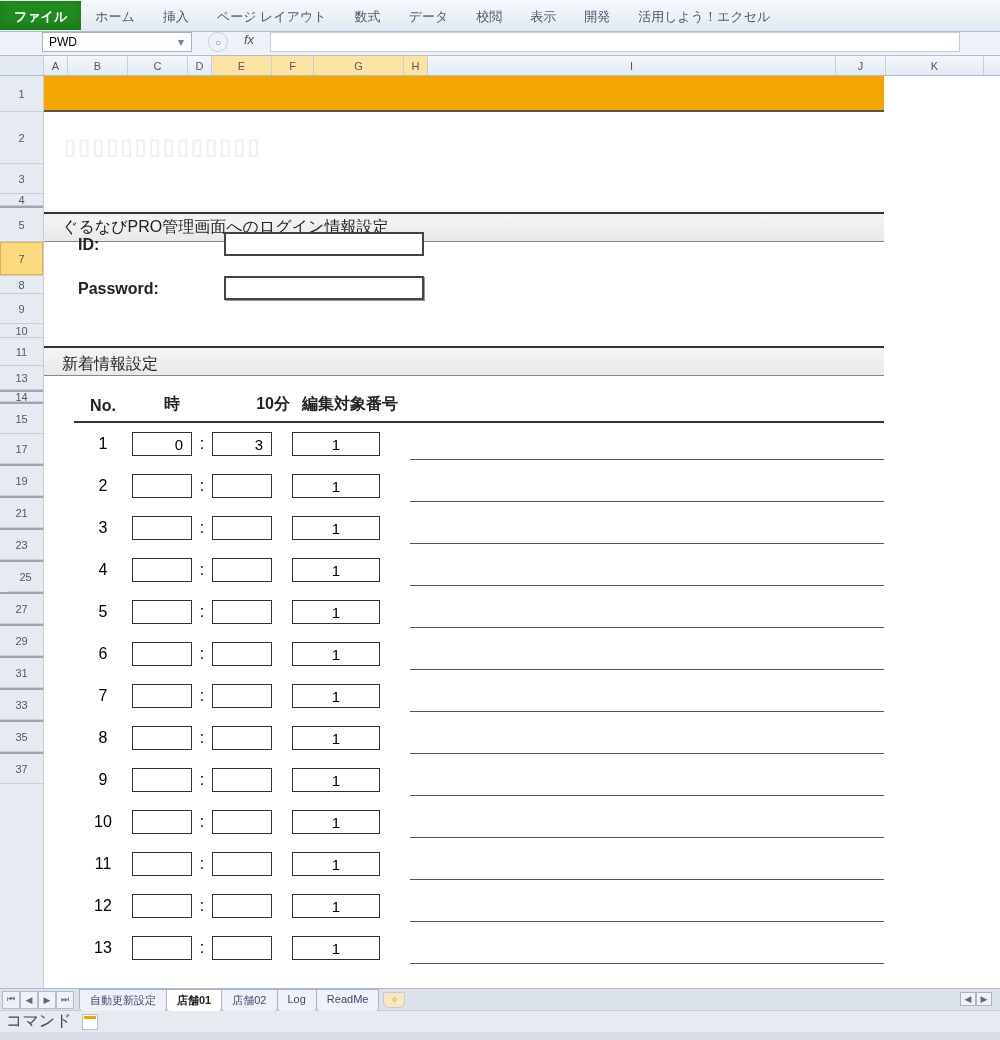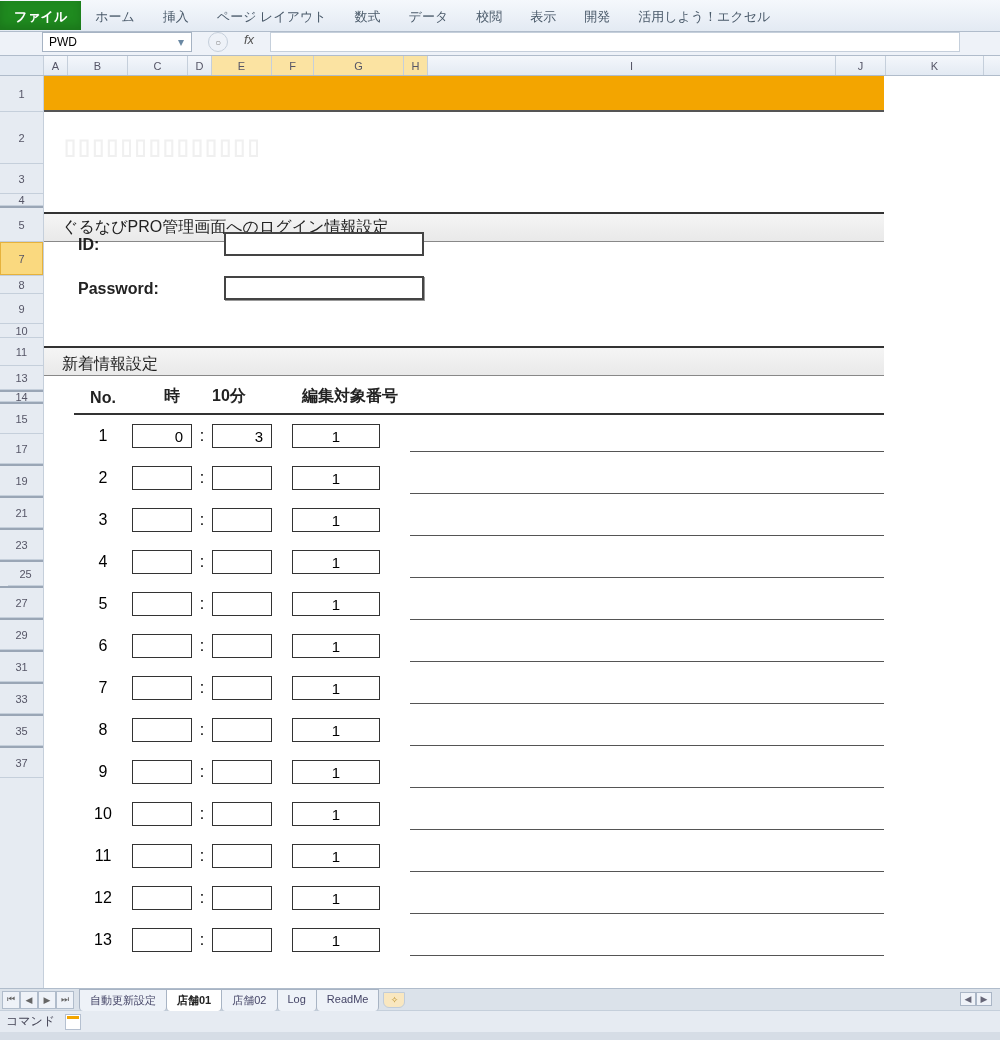--- a/index.html
+++ b/index.html
@@ -139,33 +139,33 @@
   .label-id { left:34px; top:160px; }
   .label-pw { left:34px; top:204px; }
   .in-field {
     position:absolute; width:200px; height:24px;
     border:2px solid #444; background:#fff;
   }
   .in-id { left:180px; top:156px; }
   .in-pw { left:180px; top:200px; box-shadow: 1px 1px 0 #999; }
   .sect-news { top:270px;align-items:flex-end; }
   .tbl {
-    position:absolute; left:30px; top:310px;
+    position:absolute; left:30px; top:318px;
     width:810px;
   }
   .tbl-head {
     display:flex;
     border-bottom:2px solid #333;
     font-size:16px; font-weight:bold; color:#222;
     padding-bottom:6px;
     align-items:flex-end;
   }
   .th-no{width:58px; text-align:center;}
   .th-hour{width:80px; text-align:center;}
-  .th-min{width:78px; text-align:left;}
+  .th-min{width:78px; text-align:right;}
   .th-edit{width:120px; text-align:center;}
   .th-status{flex:1; text-align:center;}
   .tbl-body {}
   .tr {
     display:flex; align-items:center;
     height:42px;
   }
   .c-no {width:58px; text-align:center; font-size:16px;}
   .c-hour {width:60px;}
   .c-colon{width:20px; text-align:center; font-size:16px;}
@@ -207,21 +207,21 @@
     background:#f9e7c0;margin-left:4px;display:flex;align-items:center;justify-content:center;
   }
   .hscroll {
     position:absolute; right:4px; top:3px;
     width:36px; height:14px; display:flex;
   }
   .hscroll div{ width:16px;height:14px;border:1px solid #aab6c6;background:#eef2f8;display:flex;align-items:center;justify-content:center;font-size:9px;color:#667;}
   
   .status-bar {
     height:22px; background:#e6ebf2; border-top:1px solid #c5cfdb;
-    display:flex; align-items:center; padding-left:6px; font-size:12px; color:#445;
+    display:flex; align-items:center; padding-left:6px; font-size:16px; color:#445;
     gap:10px;
   }
   .mini-icon{ width:16px;height:16px;border:1px solid #b5c0d0;background:#fff;display:inline-block;position:relative;}
   .mini-icon::before{content:"";position:absolute;left:1px;top:1px;width:12px;height:3px;background:#f3a500;}
 </style>
 </head>
 <body>
 
 <div class="ribbon" id="ribbon">
     <div class="tab file">ファイル</div>
@@ -282,21 +282,21 @@
       <div style="height: 2px; background: rgb(154, 166, 182);"></div>
       <div class="rh" style="height: 30px;">15</div>
       <div class="rh" style="height: 30px;">17</div>
       <div style="height: 2px; background: rgb(154, 166, 182);"></div>
       <div class="rh" style="height: 30px;">19</div>
       <div style="height: 2px; background: rgb(154, 166, 182);"></div>
       <div class="rh" style="height: 30px;">21</div>
       <div style="height: 2px; background: rgb(154, 166, 182);"></div>
       <div class="rh" style="height: 30px;">23</div>
       <div style="height: 2px; background: rgb(154, 166, 182);"></div>
-      <div class="rh" style="height: 24px; margin-left: 8px;">25</div>
+      <div class="rh" style="height: 30px; margin-left: 8px;">25</div>
       <div style="height: 2px; background: rgb(154, 166, 182);"></div>
       <div class="rh" style="height: 30px;">27</div>
       <div style="height: 2px; background: rgb(154, 166, 182);"></div>
       <div class="rh" style="height: 30px;">29</div>
       <div style="height: 2px; background: rgb(154, 166, 182);"></div>
       <div class="rh" style="height: 30px;">31</div>
       <div style="height: 2px; background: rgb(154, 166, 182);"></div>
       <div class="rh" style="height: 30px;">33</div>
       <div style="height: 2px; background: rgb(154, 166, 182);"></div>
       <div class="rh" style="height: 30px;">35</div>

